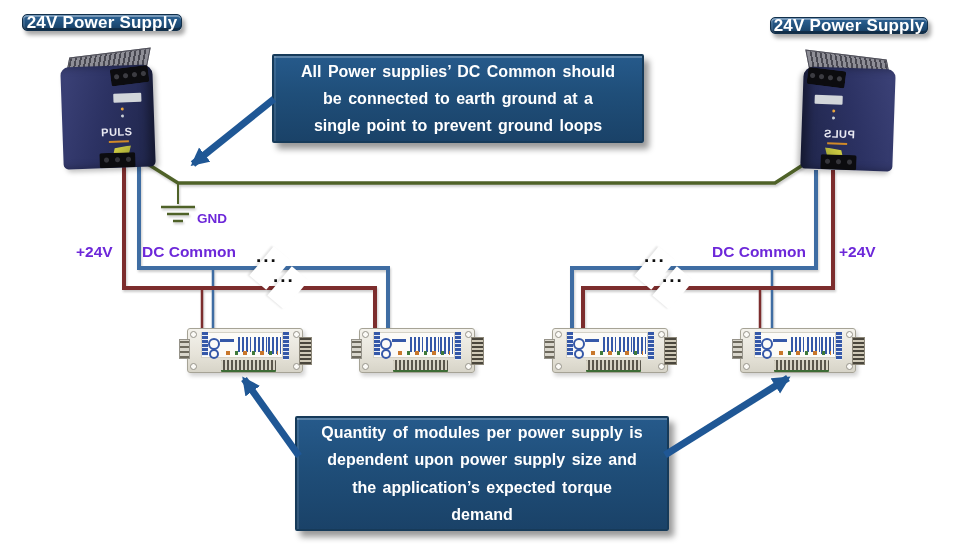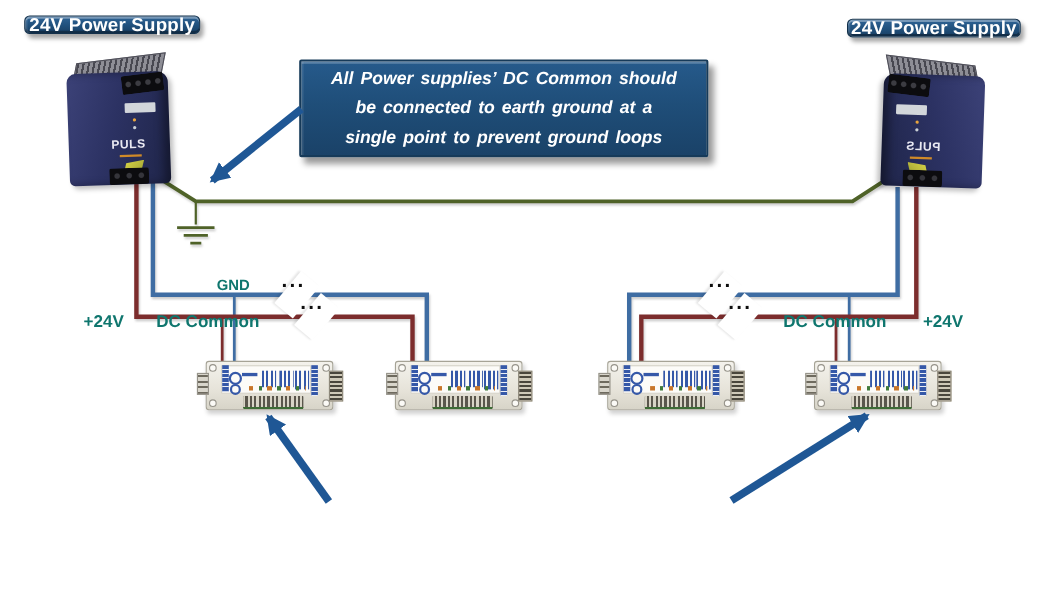--- a/index.html
+++ b/index.html
@@ -30,25 +30,25 @@
   
   .callout{
     position:absolute;z-index:5;box-sizing:border-box;
     display:flex;align-items:center;justify-content:center;text-align:center;
     color:#fff;font-weight:bold;font-size:16px;line-height:1.7;word-spacing:2px;
     background:linear-gradient(180deg,#265a8b 0%,#1f4e79 45%,#1a4268 100%);
     border:2px solid #163a59;border-radius:2px;
     box-shadow:inset 0 2px 0 rgba(255,255,255,.25),inset 2px 0 0 rgba(255,255,255,.1),
                5px 6px 6px rgba(0,0,0,.4);
   }
-  .callout-top{left:272px;top:54px;width:372px;height:89px;padding:0 24px;font-style:italic;}
+  .callout-top{left:272px;top:54px;width:372px;height:89px;padding:0 24px;}
   .callout-bottom{left:295px;top:416px;width:374px;height:115px;padding:0 22px;}
 
   
-  .wl{position:absolute;z-index:4;font-weight:bold;font-size:15.5px;color:#0f766e;white-space:nowrap;margin-top:41px;}
+  .wl{position:absolute;z-index:4;font-weight:bold;font-size:15.5px;color:#6d28d9;white-space:nowrap;}
   .wl-24v-left{left:76px;top:243px;}
   .wl-dc-left{left:142px;top:243px;}
   .wl-dc-right{left:712px;top:243px;}
   .wl-24v-right{left:839px;top:243px;}
   .wl-gnd{left:197px;top:211px;font-size:13.5px;}
   .dots{position:absolute;z-index:4;font-weight:bold;font-size:19px;letter-spacing:2px;color:#0e0e0e;line-height:1;}
   .d1{left:256px;top:246px;}
   .d2{left:273px;top:266px;}
   .d3{left:644px;top:246px;}
   .d4{left:662px;top:266px;}
@@ -275,20 +275,21 @@
     <div class="m-strip s-left"></div>
     <div class="m-strip s-right"></div>
     <div class="m-conn-r"></div>
     <div class="m-conn-b"></div>
   </div>
 
   <div class="badge badge-left">24V Power Supply</div>
   <div class="badge badge-right">24V Power Supply</div>
 
   <div class="callout callout-top">All Power supplies’ DC Common should be connected to earth ground at a single point to prevent ground loops</div>
+  <div class="callout callout-bottom">Quantity of modules per power supply is dependent upon power supply size and the application’s  expected torque demand</div>
 
   <div class="wl wl-24v-left">+24V</div>
   <div class="wl wl-dc-left">DC Common</div>
   <div class="wl wl-dc-right">DC Common</div>
   <div class="wl wl-24v-right">+24V</div>
   <div class="wl wl-gnd">GND</div>
 
   <div class="dots d1">...</div>
   <div class="dots d2">...</div>
   <div class="dots d3">...</div>

